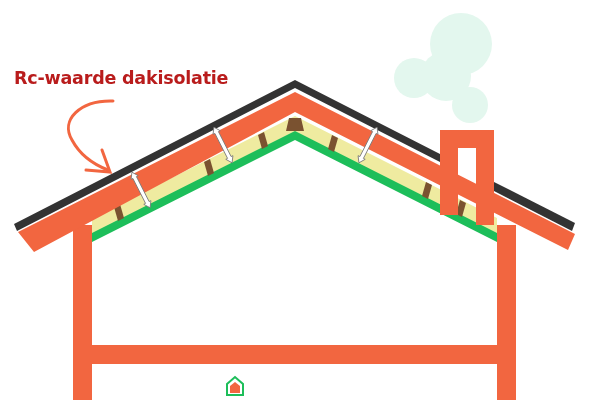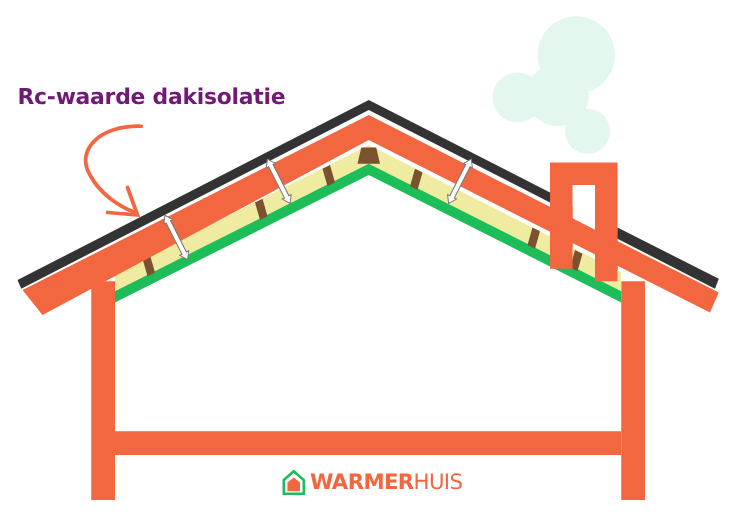--- a/index.html
+++ b/index.html
@@ -72,23 +72,20 @@
       <polygon points="0,-20 4,-14 2,-14 2,14 4,14 0,20 -4,14 -2,14 -2,-14 -4,-14"></polygon>
     </g>
   </g>
 
   <g fill="none" stroke="#F26640" stroke-width="3" stroke-linecap="round">
     <path d="M113 101 C 80 100, 60 120, 72 140 C 80 155, 95 165, 108 170"></path>
     <path d="M102 150 L 110 172 L 86 170"></path>
   </g>
 </svg>
 
-<div class="caption" style="color:#701a75;">Rc-waarde dakisolatie</div>
+<div class="caption" style="color:#b91c1c;">Rc-waarde dakisolatie</div>
 
 <div class="logo">
   <svg width="20" height="22" viewBox="0 0 20 22">
     <path d="M2 9 L10 2 L18 9 V20 H2 Z" fill="none" stroke="#1DBE5A" stroke-width="2"></path>
     <path d="M5 11 L10 7 L15 11 V18 H5 Z" fill="#F26640"></path>
   </svg>
-  <span class="logo-text" style="color:#F26640;">
-    <span class="b">WARMER</span><span class="l">HUIS</span>
-  </span>
 </div>
 
 </body></html>

